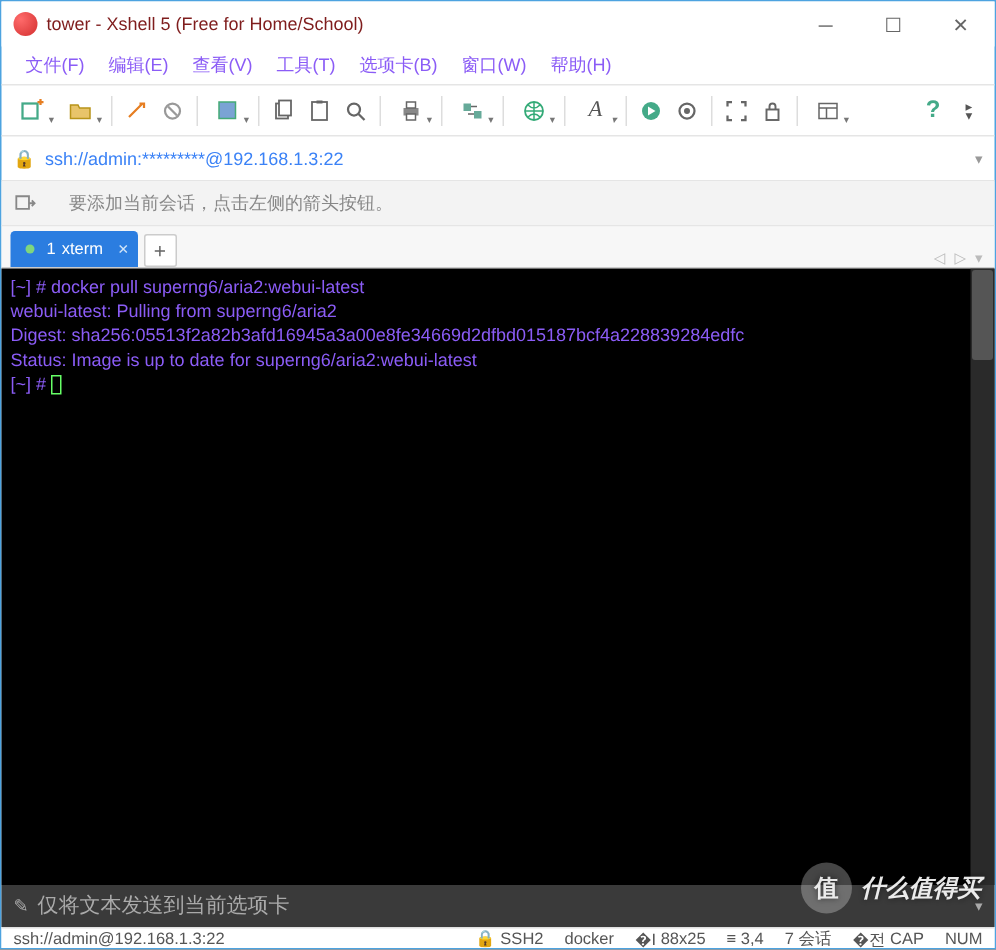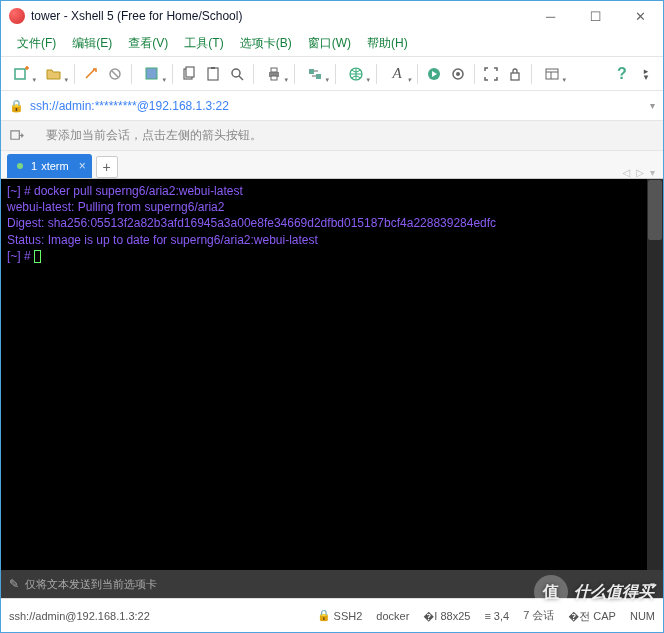--- a/index.html
+++ b/index.html
@@ -1,24 +1,24 @@
 <!DOCTYPE html>
 <html><head>
 <meta charset="utf-8">
 <style>
 * { margin: 0; padding: 0; box-sizing: border-box; font-family: "Microsoft YaHei", "Segoe UI", sans-serif; }
 body { background: #f0f0f0; width: 664px; height: 633px; overflow: hidden; position: relative; }
 .window { background: #fff; border: 1px solid #4da3e0; width: 664px; height: 633px; display: flex; flex-direction: column; }
 .titlebar { height: 30px; background: #fff; display: flex; align-items: center; padding: 0 0 0 8px; }
 .titlebar .app-icon { width: 16px; height: 16px; background: radial-gradient(circle at 30% 30%, #ff6b6b, #d32f2f); border-radius: 50%; margin-right: 6px; }
-.titlebar .title { font-size: 12px; color: #0f172a; flex: 1; }
+.titlebar .title { font-size: 12px; color: #7f1d1d; flex: 1; }
 .window-controls { display: flex; }
 .window-controls div { width: 45px; height: 30px; display: flex; align-items: center; justify-content: center; color: #666; font-size: 13px; }
 .menubar { height: 26px; display: flex; align-items: center; padding: 0 8px; border-bottom: 1px solid #e5e5e5; }
-.menubar span { font-size: 12px; color: #15803d; padding: 2px 8px; }
+.menubar span { font-size: 12px; color: #8b5cf6; padding: 2px 8px; }
 .toolbar { height: 34px; display: flex; align-items: center; padding: 0 6px; border-bottom: 1px solid #e5e5e5; gap: 2px; position: relative; }
 .toolbar .tb-btn { width: 22px; height: 24px; display: flex; align-items: center; justify-content: center; color: #555; position: relative; }
 .toolbar .tb-btn.wide { width: 30px; }
 .toolbar .tb-sep { width: 1px; height: 20px; background: #ddd; margin: 0 3px; }
 .tb-dropdown::after { content: "▾"; font-size: 7px; color: #777; position: absolute; right: 1px; bottom: 2px; }
 .toolbar .overflow { position: absolute; right: 6px; display: flex; align-items: center; gap: 2px; }
 .addrbar { height: 30px; display: flex; align-items: center; padding: 0 8px; border-bottom: 1px solid #e5e5e5; gap: 6px; }
 .addrbar .lock { color: #888; font-size: 12px; }
 .addrbar .addr { font-size: 12px; color: #3b82f6; flex: 1; }
 .addrbar .chev { color: #999; font-size: 10px; }
@@ -30,23 +30,23 @@
 .tabbar .tab .dot { width: 6px; height: 6px; background: #7ed67e; border-radius: 50%; margin-right: 4px; }
 .tabbar .tab .close { font-size: 12px; margin-left: 6px; color: #cfe3f7; }
 .tabbar .newtab { width: 22px; height: 22px; border: 1px solid #ccc; background: #fff; margin-left: 4px; display: flex; align-items: center; justify-content: center; font-size: 14px; color: #666; border-radius: 2px; }
 .tabbar .tabnav { position: absolute; right: 8px; display: flex; gap: 6px; color: #bbb; font-size: 10px; }
 .terminal { flex: 1; background: #000; color: #8b5cf6; font-family: Consolas, "Courier New", monospace; font-size: 12px; padding: 4px 6px; line-height: 1.35; overflow: hidden; position: relative; white-space: pre; }
 .terminal .scrollbar { position: absolute; right: 0; top: 0; width: 16px; height: 100%; background: #2a2a2a; }
 .terminal .thumb { position: absolute; right: 1px; top: 1px; width: 14px; height: 60px; background: #555; border-radius: 2px; }
 .terminal .cursor { display: inline-block; width: 7px; height: 13px; border: 1px solid #6f6; vertical-align: middle; }
 .sendbar { height: 28px; background: #3a3a3a; display: flex; align-items: center; padding: 0 8px; gap: 6px; }
 .sendbar .send-icon { color: #aaa; font-size: 12px; }
-.sendbar .send-text { font-size: 11px; color: #aaa; flex: 1; }
+.sendbar .send-text { font-size: 14px; color: #aaa; flex: 1; }
 .sendbar .chev { color: #aaa; font-size: 10px; }
-.statusbar { height: 34px; background: #fff; border-top: 1px solid #e0e0e0; display: flex; align-items: center; font-size: 11px; color: #555; padding: 0 8px; gap: 14px; }
+.statusbar { height: 14px; background: #fff; border-top: 1px solid #e0e0e0; display: flex; align-items: center; font-size: 11px; color: #555; padding: 0 8px; gap: 14px; }
 .statusbar .seg { display: flex; align-items: center; gap: 3px; }
 .statusbar .spacer { flex: 1; }
 .watermark { position: absolute; right: 10px; bottom: 24px; display: flex; align-items: center; gap: 6px; color: #fff; font-size: 16px; font-style: italic; font-weight: bold; opacity: 0.9; text-shadow: 0 0 4px rgba(0,0,0,0.6); }
 .watermark .badge { width: 34px; height: 34px; border-radius: 50%; background: rgba(255,255,255,0.3); display: flex; align-items: center; justify-content: center; font-size: 16px; font-style: normal; }
 svg { display: block; }
 </style>
 </head>
 <body>
 
 <div class="window">

